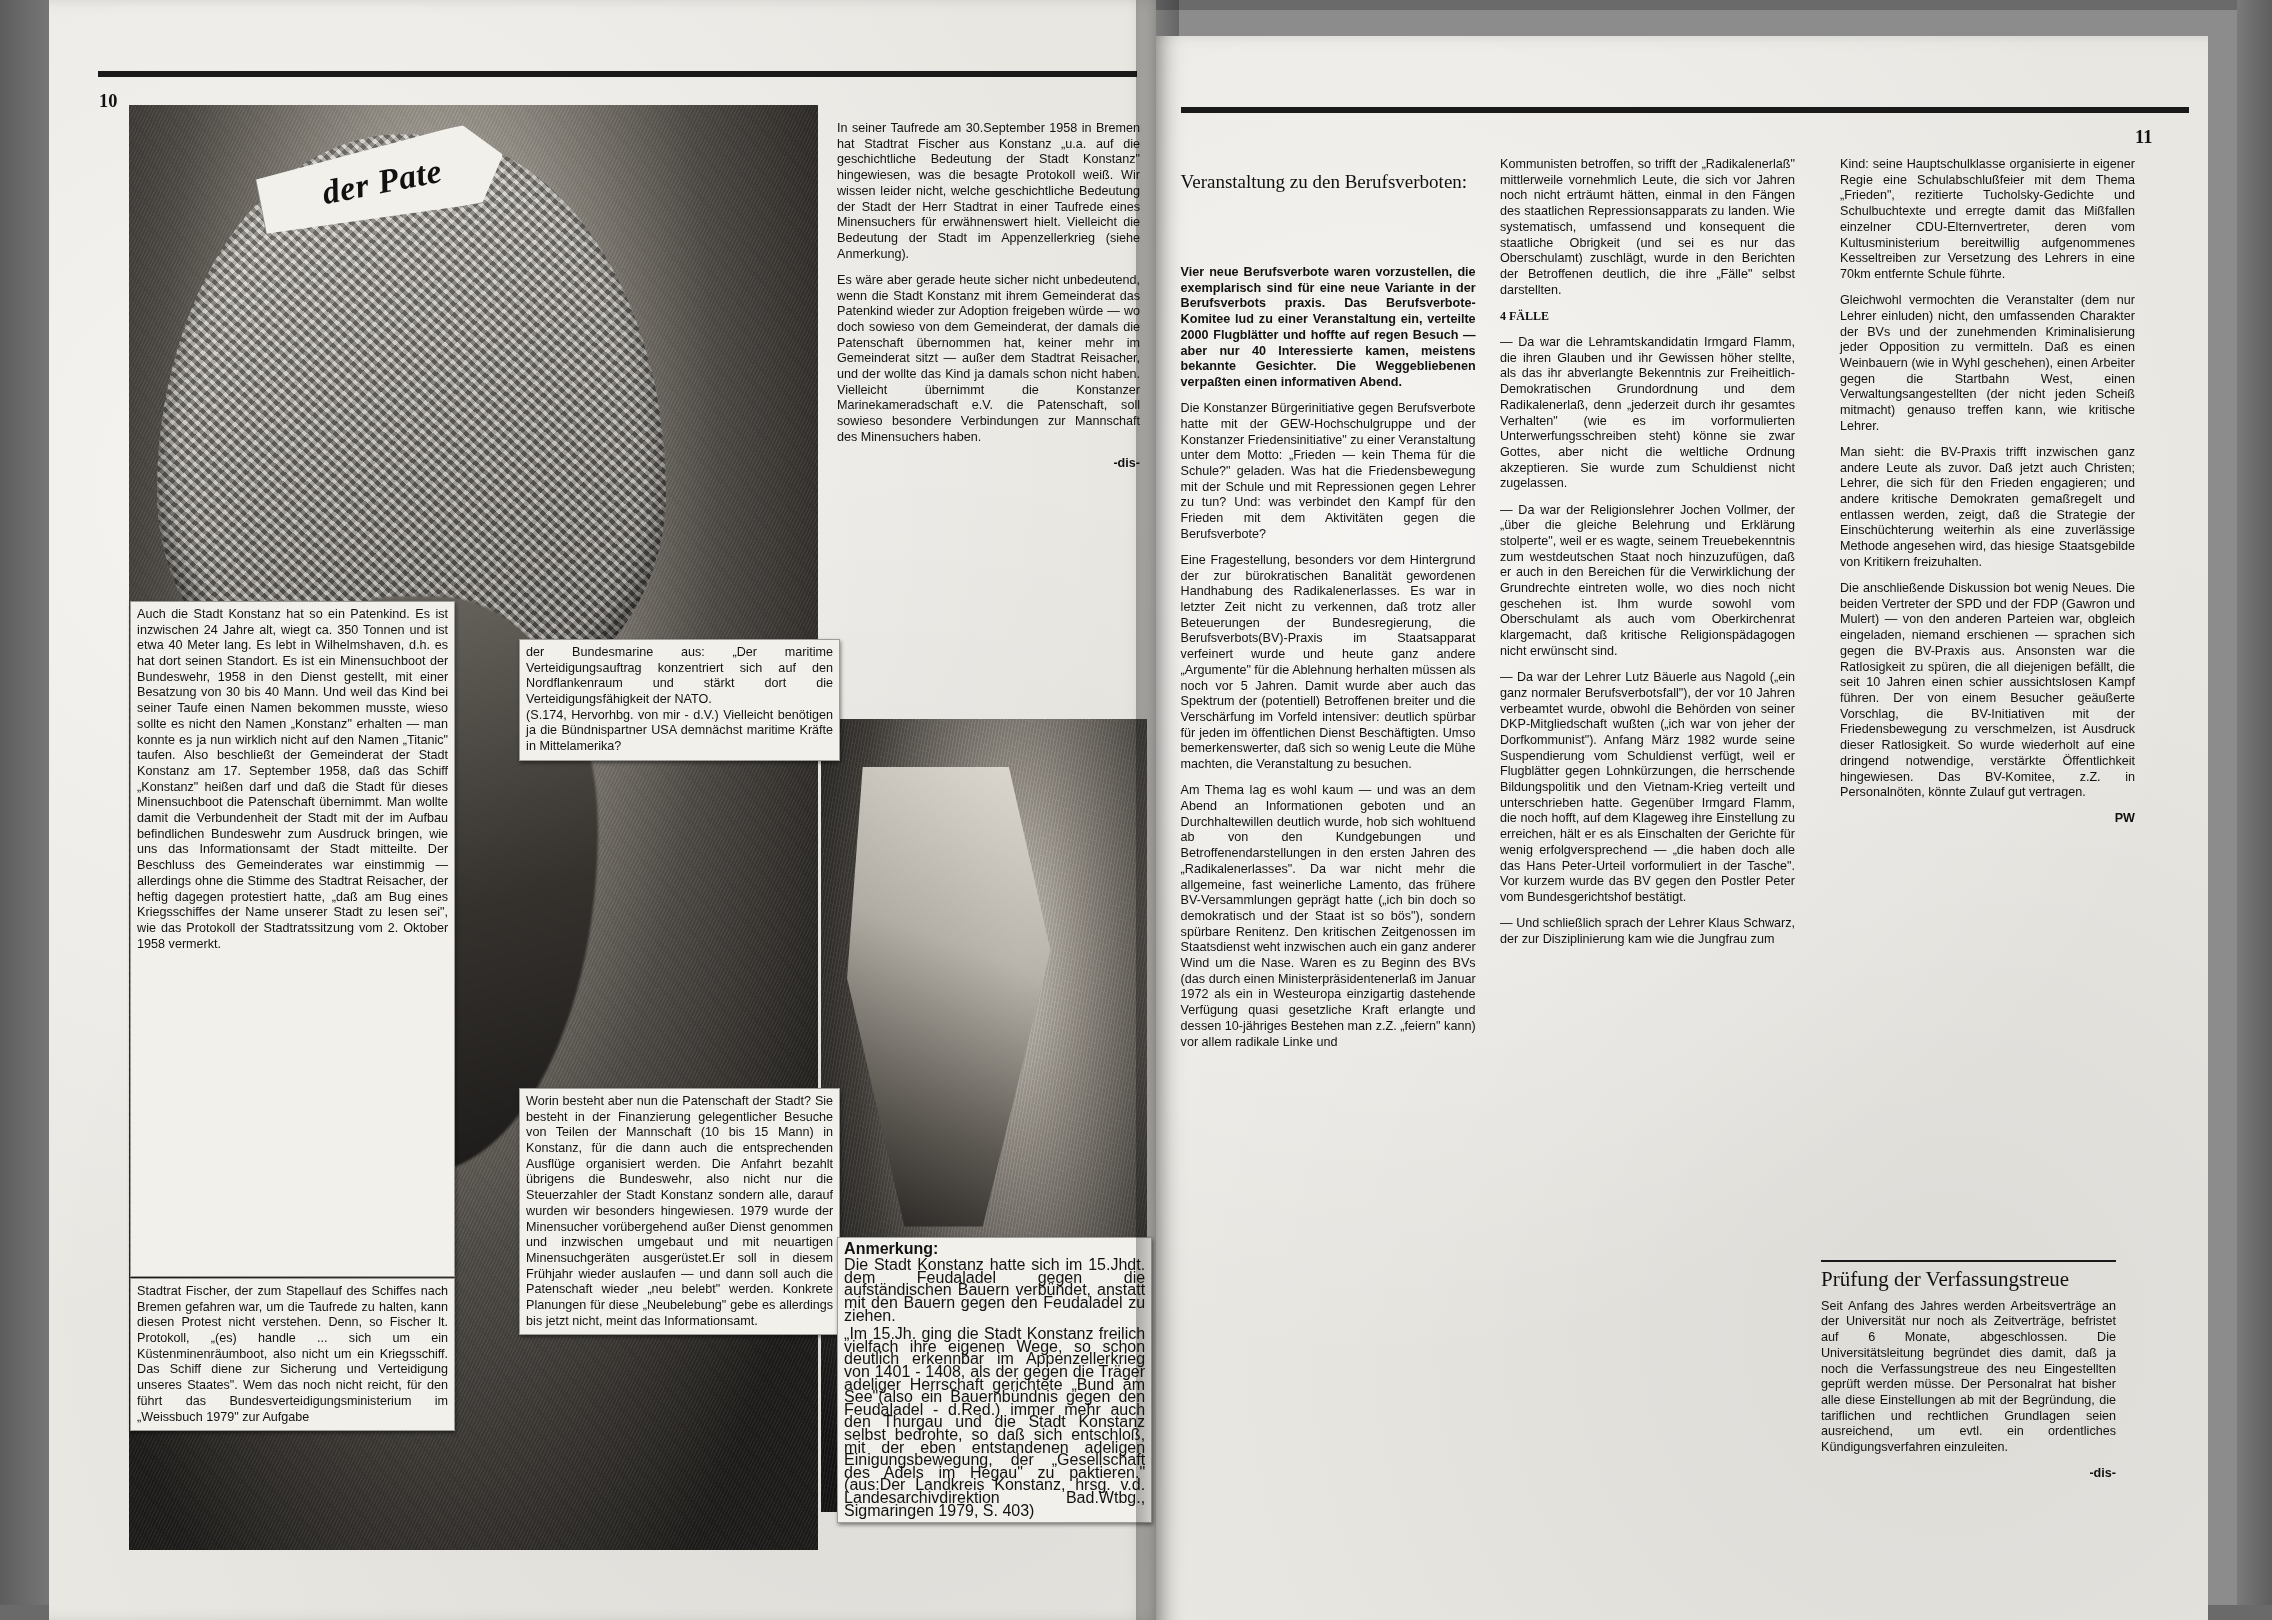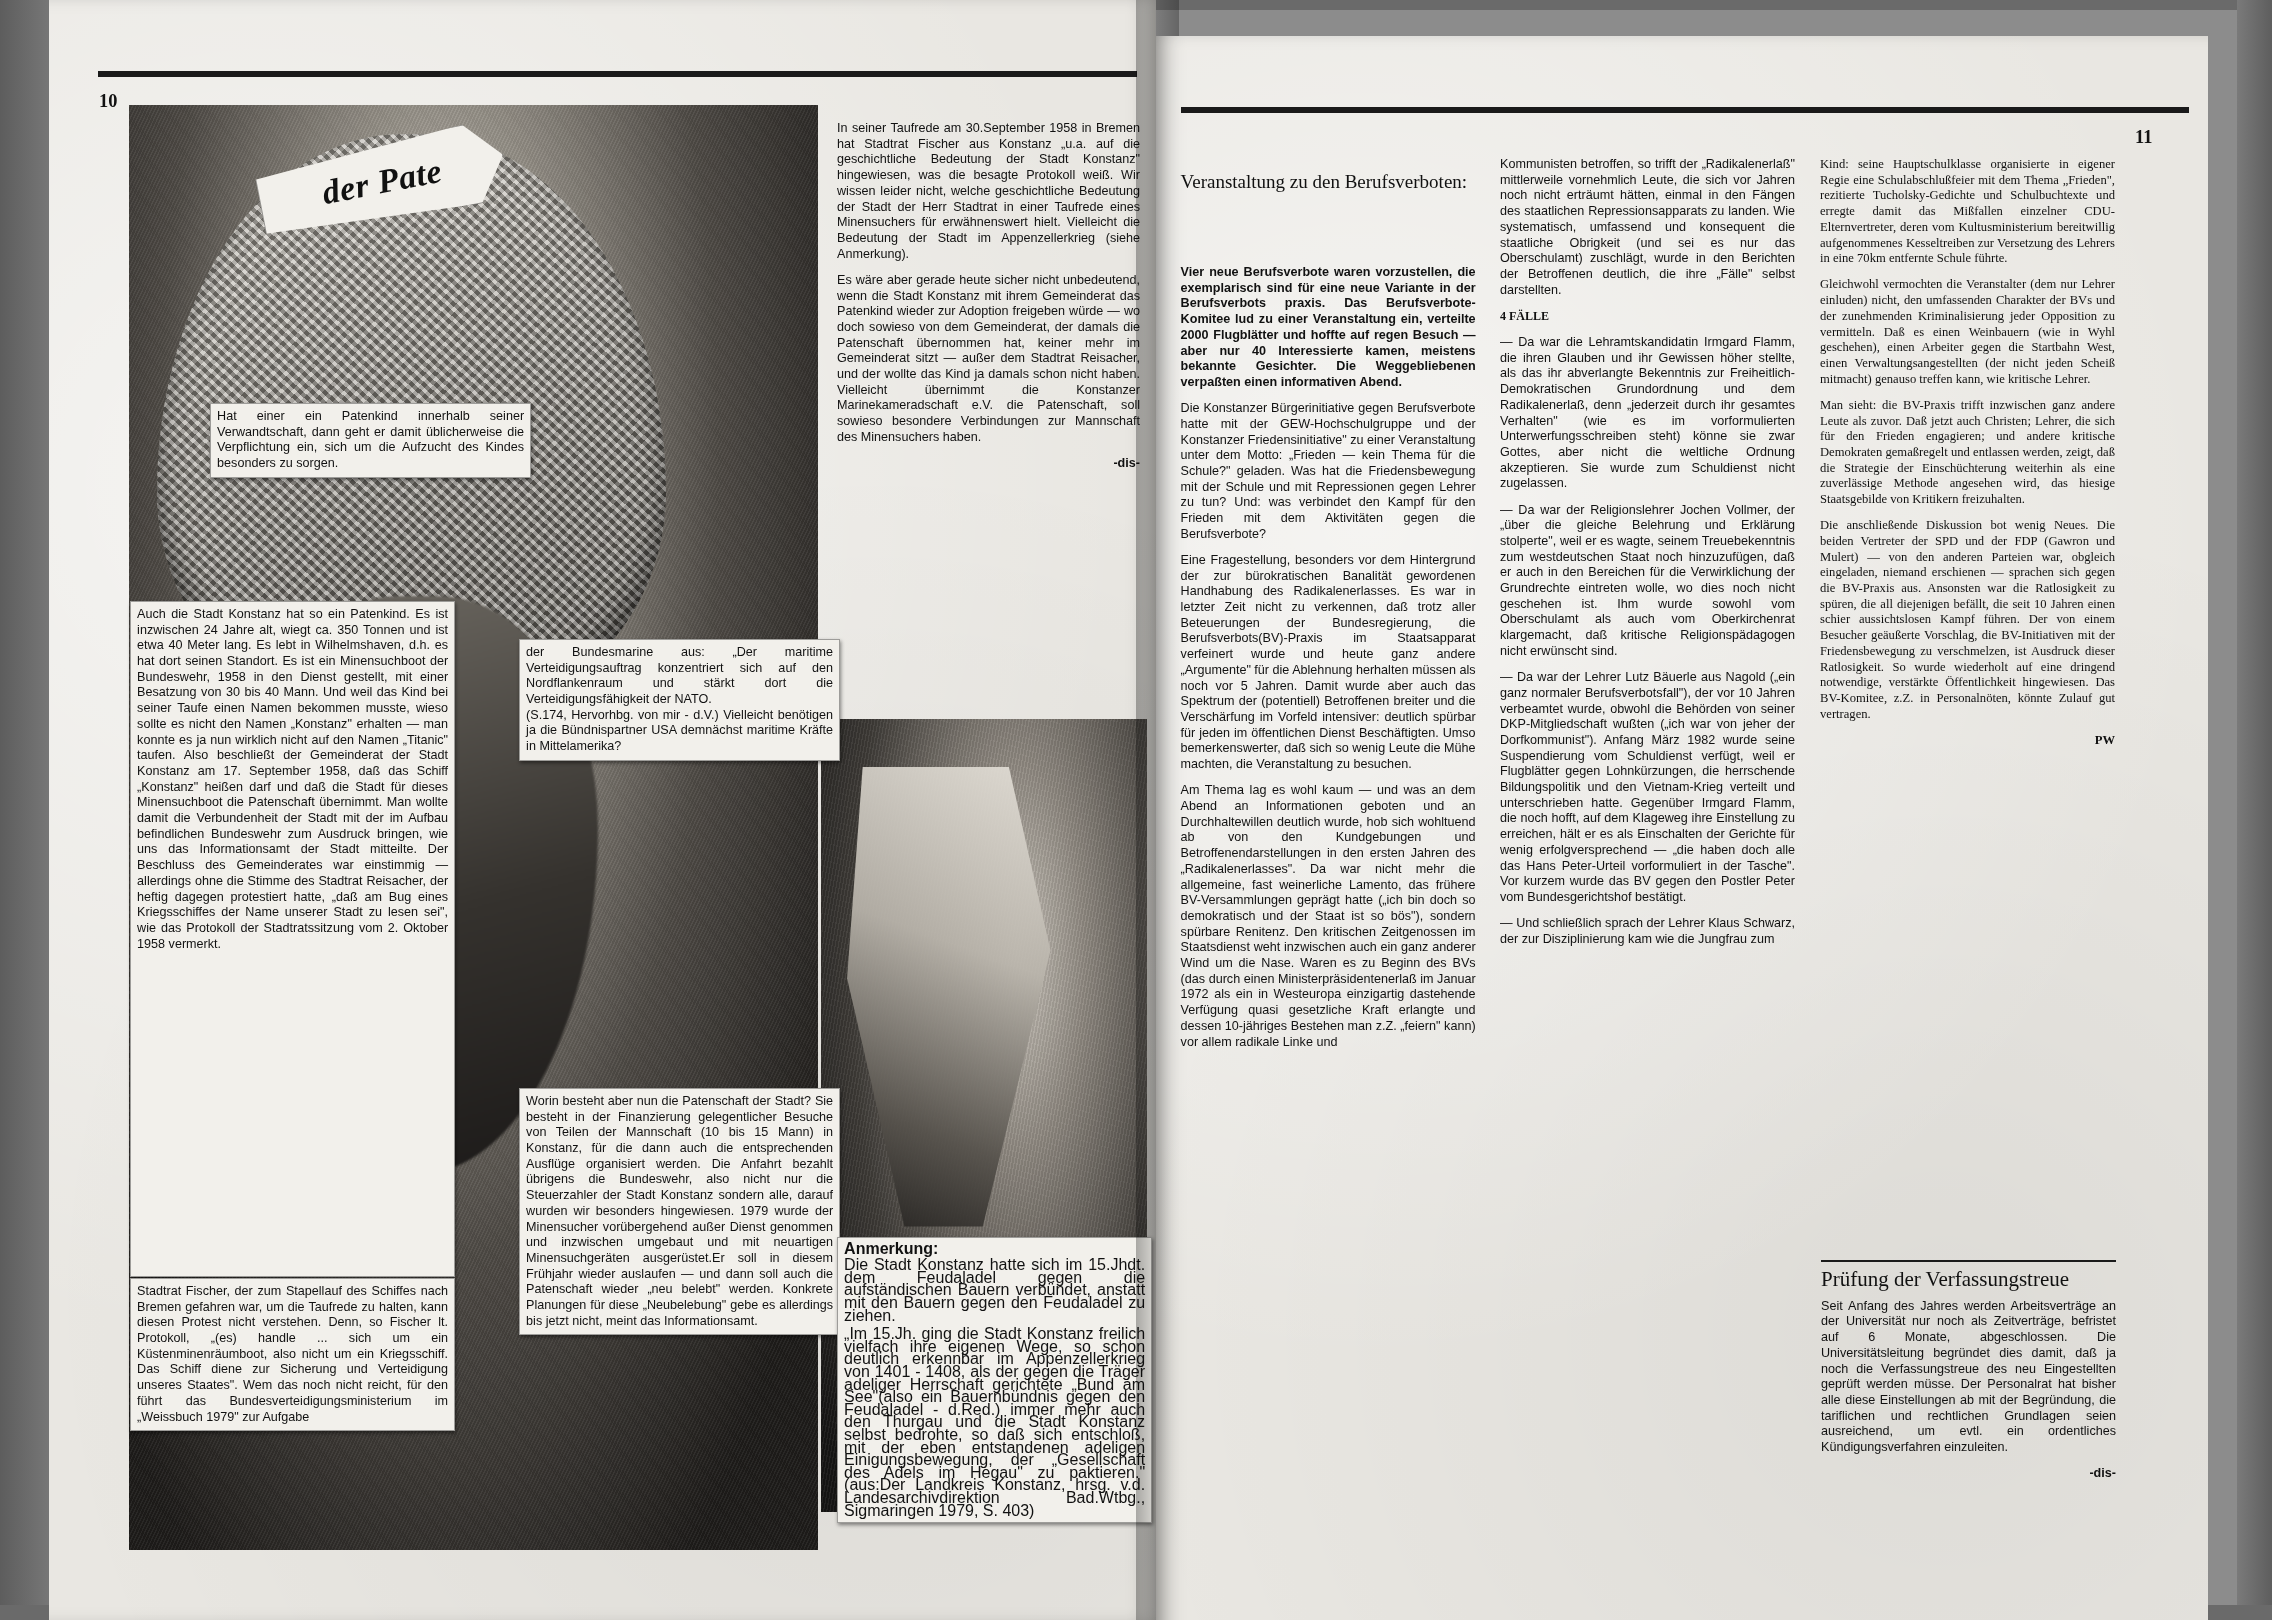--- a/index.html
+++ b/index.html
@@ -224,23 +224,20 @@
     <div class="photo photo2" style="left:772px; top:719px; width:326px; height:793px;">
       <div class="grain"></div>
       <div class="collar"></div>
       <div class="stripes"></div>
     </div>
 
     <div class="der-pate">
       <span>der Pate</span>
     </div>
 
-    <div class="pasted" style="left:161px; top:403px; width:307px;">
-      <p>Hat einer ein Patenkind innerhalb seiner Verwandtschaft, dann geht er damit üblicherweise die Verpflichtung ein, sich um die Aufzucht des Kindes besonders zu sorgen.</p>
-    </div>
 
     <div class="pasted" style="left:81px; top:601px; width:311px; height:664px;">
       <p>Auch die Stadt Konstanz hat so ein Patenkind. Es ist inzwischen 24 Jahre alt, wiegt ca. 350 Tonnen und ist etwa 40 Meter lang. Es lebt in Wilhelmshaven, d.h. es hat dort seinen Standort. Es ist ein Minensuchboot der Bundeswehr, 1958 in den Dienst gestellt, mit einer Besatzung von 30 bis 40 Mann. Und weil das Kind bei seiner Taufe einen Namen bekommen musste, wieso sollte es nicht den Namen „Konstanz" erhalten — man konnte es ja nun wirklich nicht auf den Namen „Titanic" taufen. Also beschließt der Gemeinderat der Stadt Konstanz am 17. September 1958, daß das Schiff „Konstanz" heißen darf und daß die Stadt für dieses Minensuchboot die Patenschaft übernimmt. Man wollte damit die Verbundenheit der Stadt mit der im Aufbau befindlichen Bundeswehr zum Ausdruck bringen, wie uns das Informationsamt der Stadt mitteilte. Der Beschluss des Gemeinderates war einstimmig — allerdings ohne die Stimme des Stadtrat Reisacher, der heftig dagegen protestiert hatte, „daß am Bug eines Kriegsschiffes der Name unserer Stadt zu lesen sei", wie das Protokoll der Stadtratssitzung vom 2. Oktober 1958 vermerkt.</p>
     </div>
 
     <div class="pasted" style="left:81px; top:1278px; width:311px;">
       <p>Stadtrat Fischer, der zum Stapellauf des Schiffes nach Bremen gefahren war, um die Taufrede zu halten, kann diesen Protest nicht verstehen. Denn, so Fischer lt. Protokoll, „(es) handle ... sich um ein Küstenminenräumboot, also nicht um ein Kriegsschiff. Das Schiff diene zur Sicherung und Verteidigung unseres Staates". Wem das noch nicht reicht, für den führt das Bundesverteidigungsministerium im „Weissbuch 1979" zur Aufgabe</p>
     </div>
 
     <div class="pasted" style="left:470px; top:639px; width:307px;">
@@ -285,21 +282,21 @@
 
     <div class="col" style="left:344px; top:121px; width:295px;">
       <p>Kommunisten betroffen, so trifft der „Radikalenerlaß" mittlerweile vornehmlich Leute, die sich vor Jahren noch nicht erträumt hätten, einmal in den Fängen des staatlichen Repressionsapparats zu landen. Wie systematisch, umfassend und konsequent die staatliche Obrigkeit (und sei es nur das Oberschulamt) zuschlägt, wurde in den Berichten der Betroffenen deutlich, die ihre „Fälle" selbst darstellten.</p>
       <p class="subhead bold">4 FÄLLE</p>
       <p>— Da war die Lehramtskandidatin Irmgard Flamm, die ihren Glauben und ihr Gewissen höher stellte, als das ihr abverlangte Bekenntnis zur Freiheitlich-Demokratischen Grundordnung und dem Radikalenerlaß, denn „jederzeit durch ihr gesamtes Verhalten" (wie es im vorformulierten Unterwerfungsschreiben steht) könne sie zwar Gottes, aber nicht die weltliche Ordnung akzeptieren. Sie wurde zum Schuldienst nicht zugelassen.</p>
       <p>— Da war der Religionslehrer Jochen Vollmer, der „über die gleiche Belehrung und Erklärung stolperte", weil er es wagte, seinem Treuebekenntnis zum westdeutschen Staat noch hinzuzufügen, daß er auch in den Bereichen für die Verwirklichung der Grundrechte eintreten wolle, wo dies noch nicht geschehen ist. Ihm wurde sowohl vom Oberschulamt als auch vom Oberkirchenrat klargemacht, daß kritische Religionspädagogen nicht erwünscht sind.</p>
       <p>— Da war der Lehrer Lutz Bäuerle aus Nagold („ein ganz normaler Berufsverbotsfall"), der vor 10 Jahren verbeamtet wurde, obwohl die Behörden von seiner DKP-Mitgliedschaft wußten („ich war von jeher der Dorfkommunist"). Anfang März 1982 wurde seine Suspendierung vom Schuldienst verfügt, weil er Flugblätter gegen Lohnkürzungen, die herrschende Bildungspolitik und den Vietnam-Krieg verteilt und unterschrieben hatte. Gegenüber Irmgard Flamm, die noch hofft, auf dem Klageweg ihre Einstellung zu erreichen, hält er es als Einschalten der Gerichte für wenig erfolgversprechend — „die haben doch alle das Hans Peter-Urteil vorformuliert in der Tasche". Vor kurzem wurde das BV gegen den Postler Peter vom Bundesgerichtshof bestätigt.</p>
       <p>— Und schließlich sprach der Lehrer Klaus Schwarz, der zur Disziplinierung kam wie die Jungfrau zum</p>
     </div>
 
-    <div class="col" style="left:664px; top:121px; width:295px;font-family:Liberation Serif, serif;">
+    <div class="col" style="left:684px; top:121px; width:295px;">
       <p>Kind: seine Hauptschulklasse organisierte in eigener Regie eine Schulabschlußfeier mit dem Thema „Frieden", rezitierte Tucholsky-Gedichte und Schulbuchtexte und erregte damit das Mißfallen einzelner CDU-Elternvertreter, deren vom Kultusministerium bereitwillig aufgenommenes Kesseltreiben zur Versetzung des Lehrers in eine 70km entfernte Schule führte.</p>
       <p>Gleichwohl vermochten die Veranstalter (dem nur Lehrer einluden) nicht, den umfassenden Charakter der BVs und der zunehmenden Kriminalisierung jeder Opposition zu vermitteln. Daß es einen Weinbauern (wie in Wyhl geschehen), einen Arbeiter gegen die Startbahn West, einen Verwaltungsangestellten (der nicht jeden Scheiß mitmacht) genauso treffen kann, wie kritische Lehrer.</p>
       <p>Man sieht: die BV-Praxis trifft inzwischen ganz andere Leute als zuvor. Daß jetzt auch Christen; Lehrer, die sich für den Frieden engagieren; und andere kritische Demokraten gemaßregelt und entlassen werden, zeigt, daß die Strategie der Einschüchterung weiterhin als eine zuverlässige Methode angesehen wird, das hiesige Staatsgebilde von Kritikern freizuhalten.</p>
       <p>Die anschließende Diskussion bot wenig Neues. Die beiden Vertreter der SPD und der FDP (Gawron und Mulert) — von den anderen Parteien war, obgleich eingeladen, niemand erschienen — sprachen sich gegen die BV-Praxis aus. Ansonsten war die Ratlosigkeit zu spüren, die all diejenigen befällt, die seit 10 Jahren einen schier aussichtslosen Kampf führen. Der von einem Besucher geäußerte Vorschlag, die BV-Initiativen mit der Friedensbewegung zu verschmelzen, ist Ausdruck dieser Ratlosigkeit. So wurde wiederholt auf eine dringend notwendige, verstärkte Öffentlichkeit hingewiesen. Das BV-Komitee, z.Z. in Personalnöten, könnte Zulauf gut vertragen.</p>
       <p class="sig">PW</p>
     </div>
 
     <div class="rule" style="left:665px; top:1224px; width:295px; height:1.8px;"></div>
 
     <div class="col" style="left:665px; top:1236px; width:295px;">

